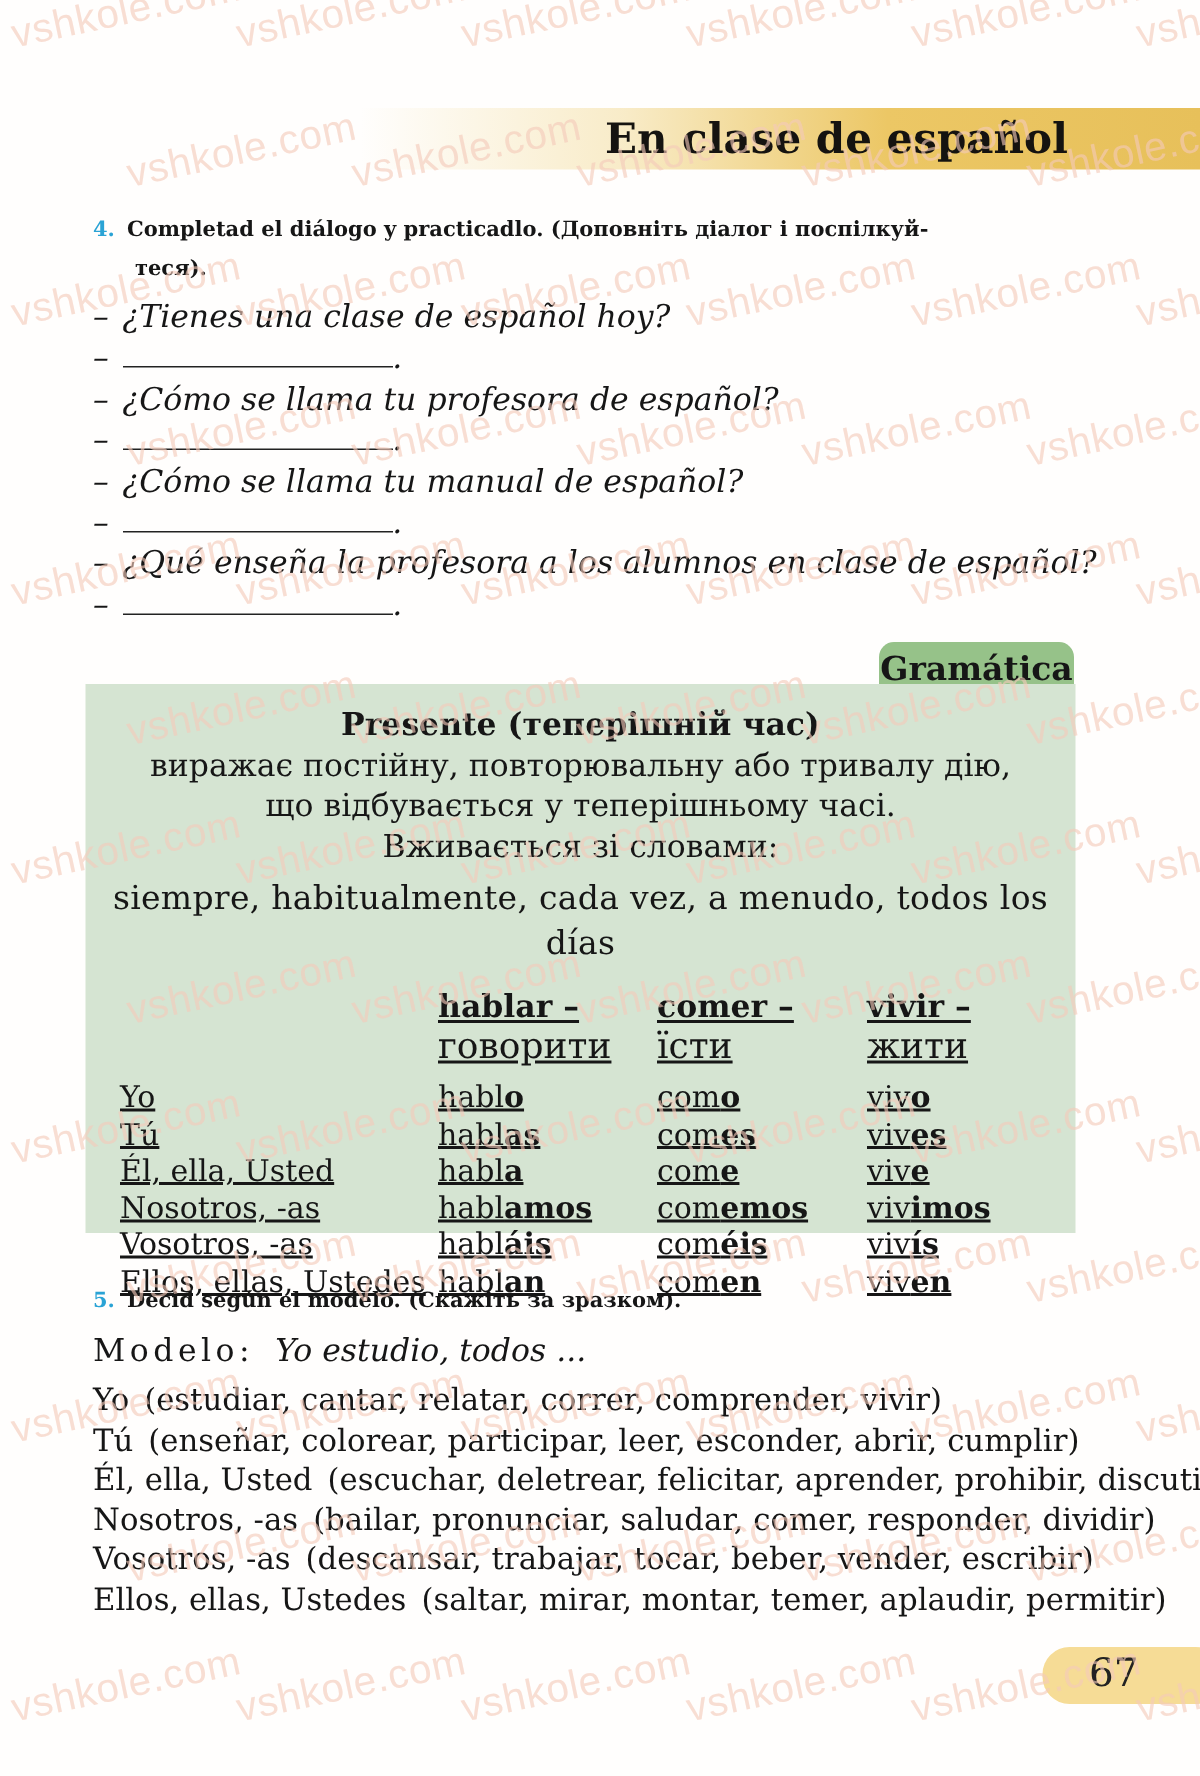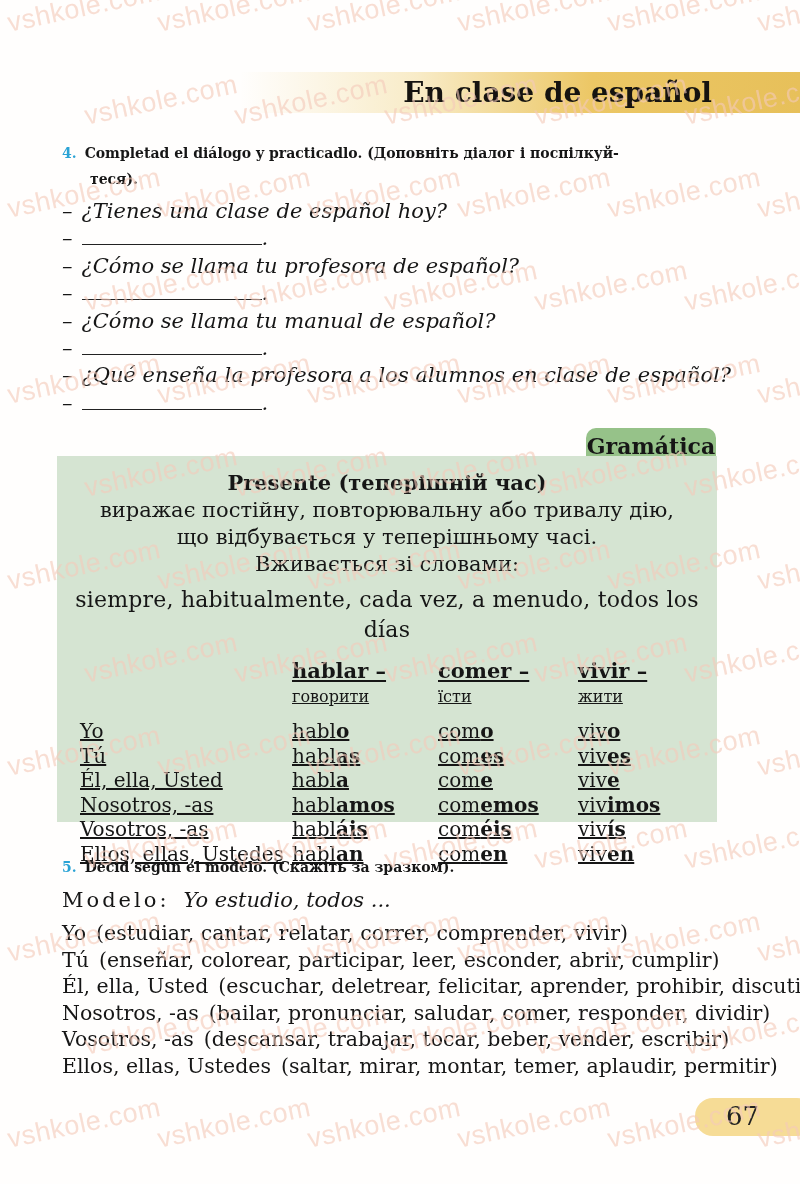--- a/index.html
+++ b/index.html
@@ -39,21 +39,21 @@
   .gram-box { position: absolute; top: 456px; left: 57px; width: 660px; height: 366px;
     background: #d5e4d2; }
   .g-center { text-align: center; }
   .g-title { margin-top: 13px; font-weight: bold; font-size: 21px; line-height: 28px; }
   .g-desc { font-size: 21px; line-height: 27px; }
   .g-keywords { margin-top: 7px; font-weight: normal; font-size: 22px; line-height: 30px; letter-spacing: 0.2px; }
 
   .g-table { margin-top: 13px; padding-left: 23px; display: grid;
     grid-template-columns: 212px 146px 140px auto; font-size: 20px; text-decoration: underline; }
   .g-th { font-weight: bold; font-size: 21px; line-height: 26px; }
-  .g-th-tr { font-weight: normal; font-size: 16px; line-height: 26px; }
+  .g-th-tr { font-weight: normal; font-size: 24px; line-height: 26px; }
   .g-rowgap { height: 9px; grid-column: 1 / 5; }
   .g-cell { line-height: 24.6px; white-space: nowrap; }
   .g-cell b { font-weight: bold; }
 
   
   .modelo { position: absolute; top: 888px; left: 62px; font-size: 21px; }
   .modelo-label { letter-spacing: 3px; }
   .modelo-ex { font-style: italic; margin-left: 14px; }
   .vlist { position: absolute; top: 920px; left: 62px; font-size: 20.5px; }
   .v-line { height: 26.6px; line-height: 26.6px; white-space: nowrap; }

